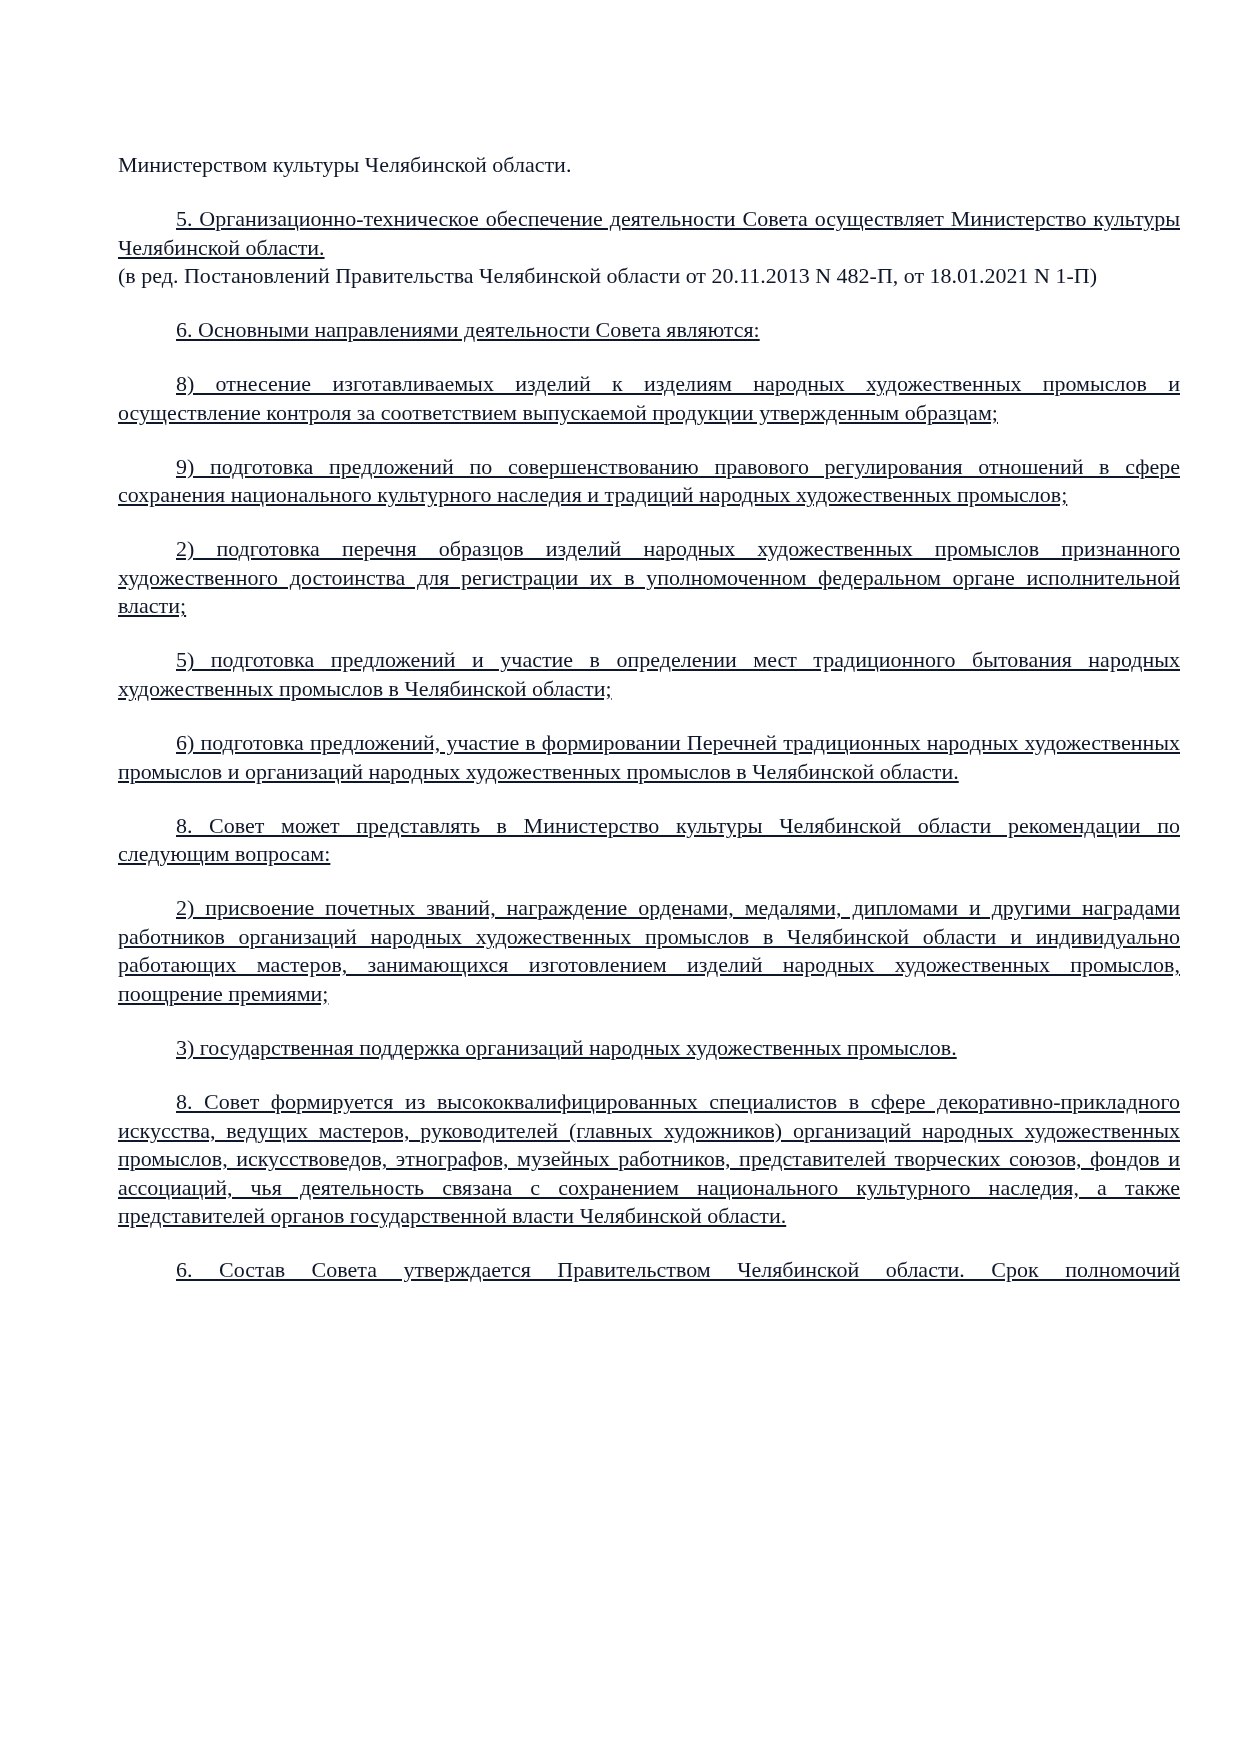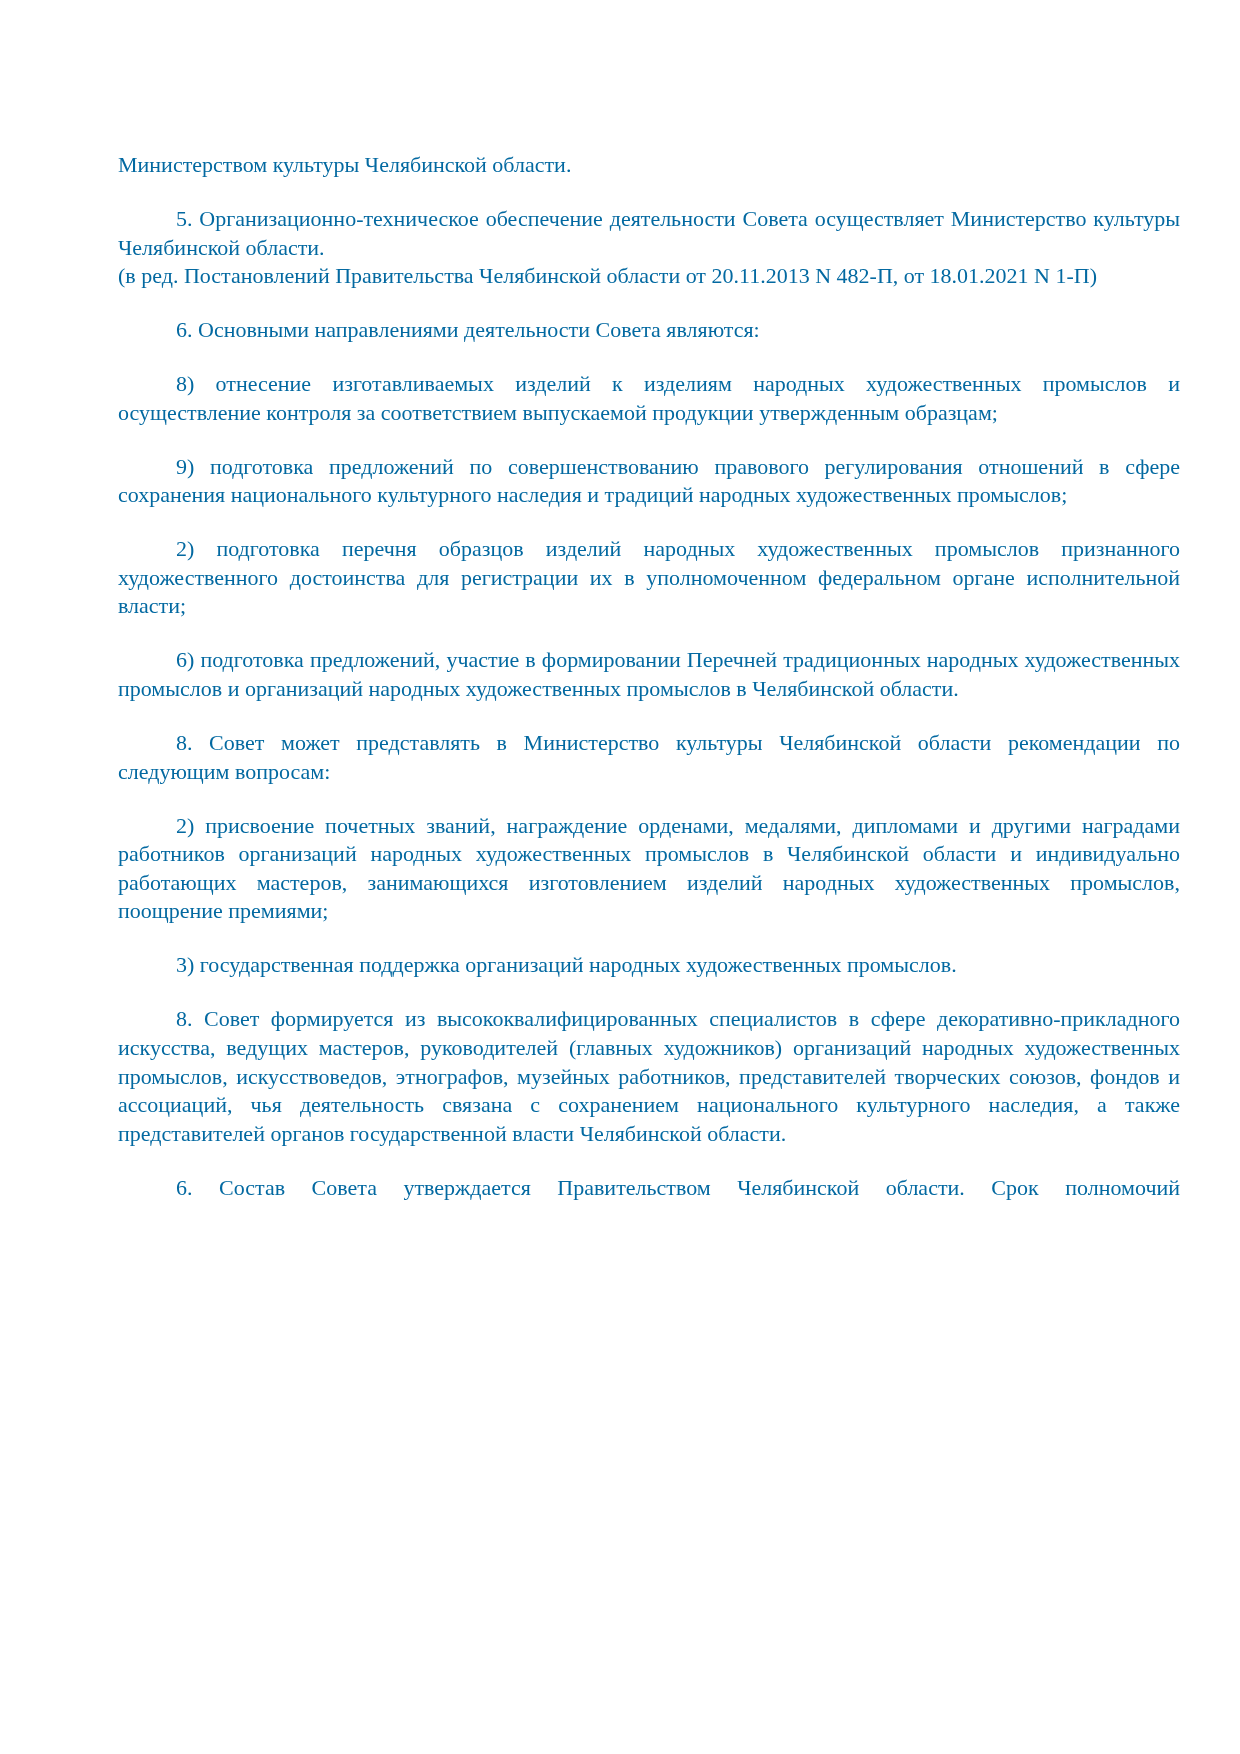--- a/index.html
+++ b/index.html
@@ -22,49 +22,51 @@
       background: #ffffff;
     }
     .text-block {
       position: absolute;
       left: 118px;
       top: 151px;
       width: 1062px;
       font-family: "Liberation Serif", "DejaVu Serif", serif;
       font-size: 22px;
       line-height: 28.6px;
-      color: #0369a1;
+      color: #0f172a;
     }
     .para {
       margin: 0;
       text-align: justify;
       text-align-last: left;
     }
     .para.gap {
       margin-top: 25.4px;
     }
     .para.indent {
       text-indent: 58px;
+      text-decoration: underline;
     }
     .para.first {
       margin-top: 0;
     }
   </style>
 </head>
 <body>
 
 <div class="page">
   <div class="text-block">
     <p class="para first">Министерством культуры Челябинской области.</p>
     <p class="para gap indent">5. Организационно-техническое обеспечение деятельности Совета осуществляет Министерство культуры Челябинской области.</p>
     <p class="para">(в ред. Постановлений Правительства Челябинской области от 20.11.2013 N 482-П, от 18.01.2021 N 1-П)</p>
     <p class="para gap indent">6. Основными направлениями деятельности Совета являются:</p>
     <p class="para gap indent">8) отнесение изготавливаемых изделий к изделиям народных художественных промыслов и осуществление контроля за соответствием выпускаемой продукции утвержденным образцам;</p>
     <p class="para gap indent">9) подготовка предложений по совершенствованию правового регулирования отношений в сфере сохранения национального культурного наследия и традиций народных художественных промыслов;</p>
     <p class="para gap indent">2) подготовка перечня образцов изделий народных художественных промыслов признанного художественного достоинства для регистрации их в уполномоченном федеральном органе исполнительной власти;</p>
+    <p class="para gap indent">5) подготовка предложений и участие в определении мест традиционного бытования народных художественных промыслов в Челябинской области;</p>
     <p class="para gap indent">6) подготовка предложений, участие в формировании Перечней традиционных народных художественных промыслов и организаций народных художественных промыслов в Челябинской области.</p>
     <p class="para gap indent">8. Совет может представлять в Министерство культуры Челябинской области рекомендации по следующим вопросам:</p>
     <p class="para gap indent">2) присвоение почетных званий, награждение орденами, медалями, дипломами и другими наградами работников организаций народных художественных промыслов в Челябинской области и индивидуально работающих мастеров, занимающихся изготовлением изделий народных художественных промыслов, поощрение премиями;</p>
     <p class="para gap indent">3) государственная поддержка организаций народных художественных промыслов.</p>
     <p class="para gap indent">8. Совет формируется из высококвалифицированных специалистов в сфере декоративно-прикладного искусства, ведущих мастеров, руководителей (главных художников) организаций народных художественных промыслов, искусствоведов, этнографов, музейных работников, представителей творческих союзов, фондов и ассоциаций, чья деятельность связана с сохранением национального культурного наследия, а также представителей органов государственной власти Челябинской области.</p>
     <p class="para gap indent" style="text-align-last: justify;">6. Состав Совета утверждается Правительством Челябинской области. Срок полномочий</p>
   </div>
 </div>
 
 </body></html>

